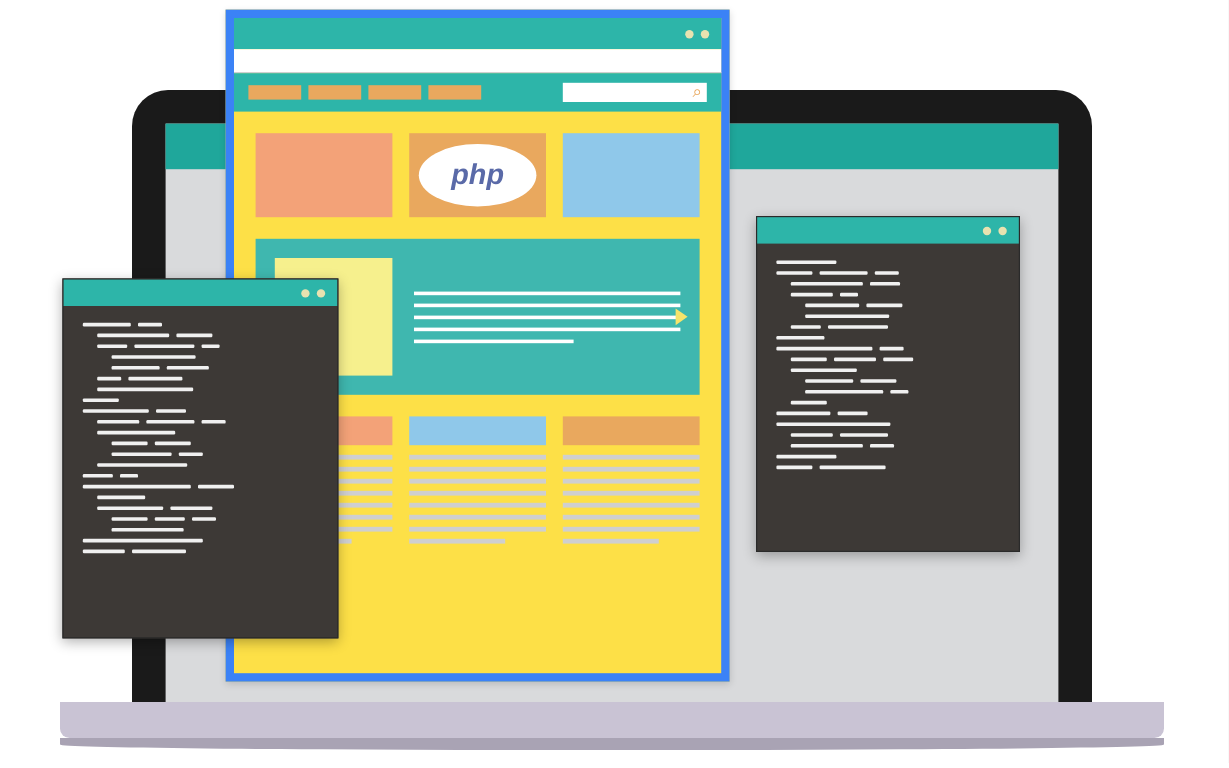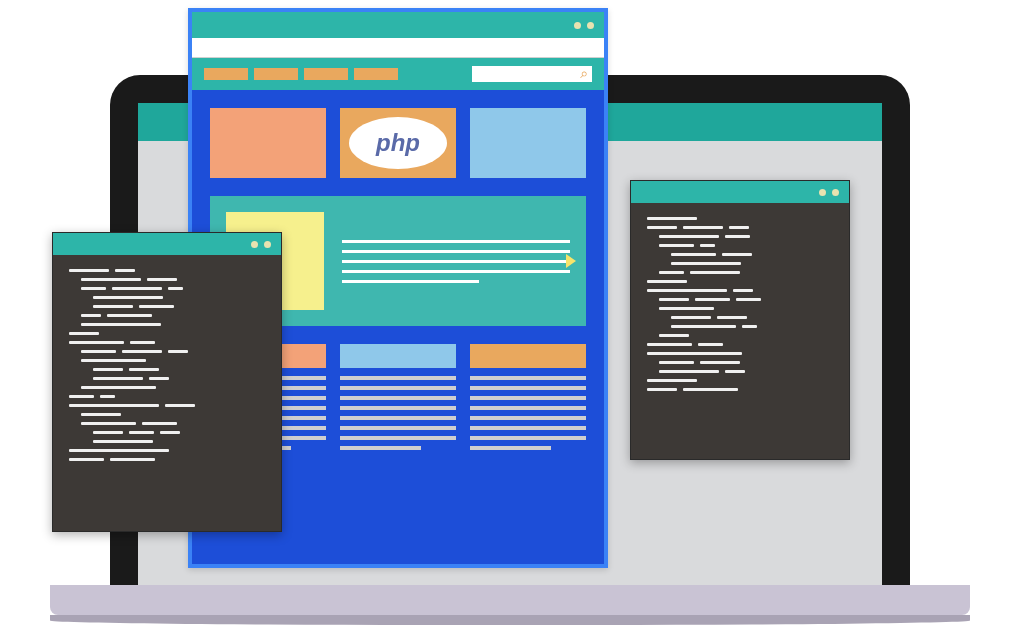--- a/index.html
+++ b/index.html
@@ -55,22 +55,22 @@
     background: #1fa79b;
   }
 
   
   .browser {
     position: absolute;
     left: 188px;
     top: 8px;
     width: 420px;
     height: 560px;
-    background: #1d4ed8;
-    border: 4px solid #3b82f6;
+    background: #fde047;
+    border: 7px solid #3b82f6;
     box-shadow: 0 2px 6px rgba(0,0,0,0.15);
   }
   .titlebar {
     height: 26px;
     background: #2db5a9;
     display: flex;
     justify-content: flex-end;
     align-items: center;
     padding-right: 10px;
     gap: 6px;

